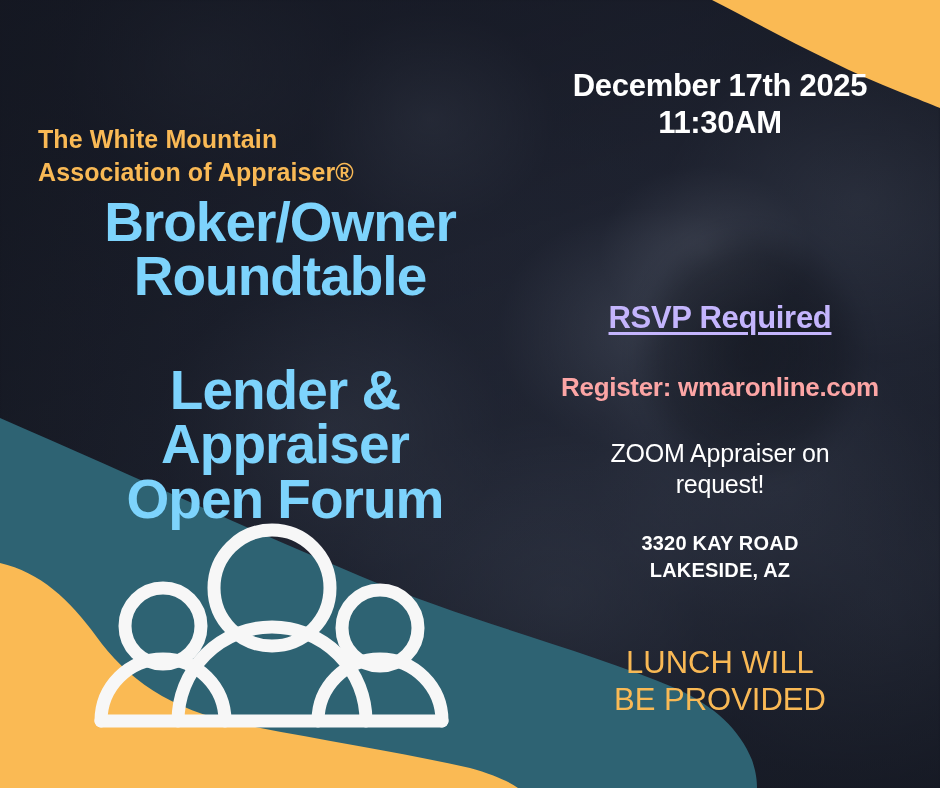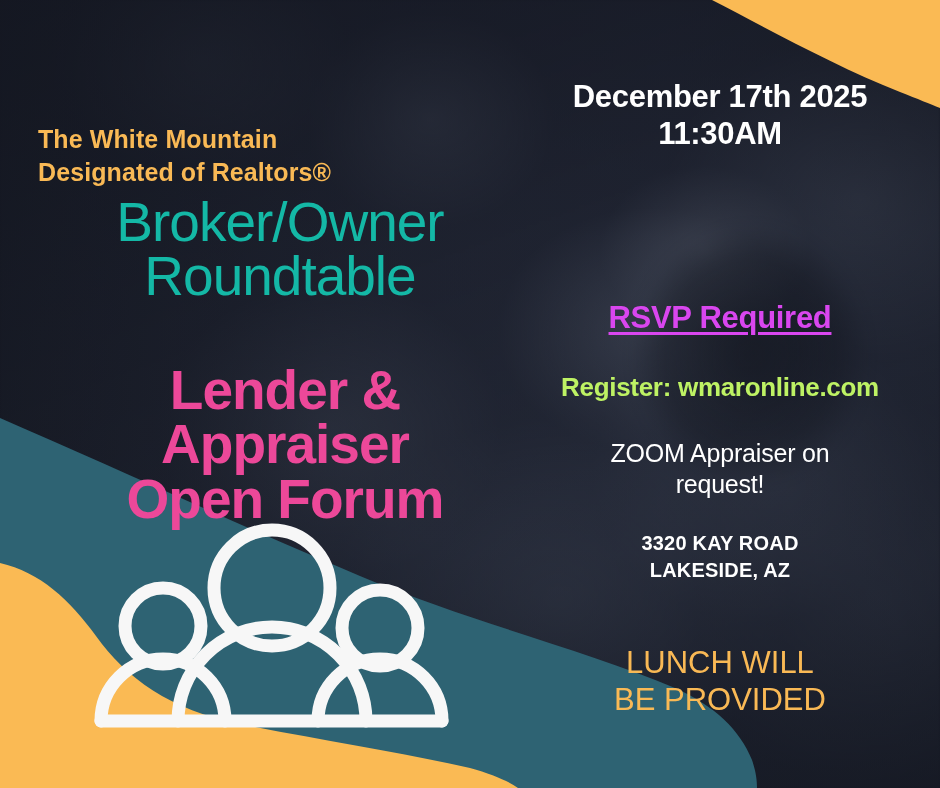--- a/index.html
+++ b/index.html
@@ -58,60 +58,60 @@
     position:absolute; left:38px; top:76px;
     width:470px;
     color:#f9b955;
     font-size:25px; font-weight:bold;
     line-height:1.33;
     letter-spacing:0.1px;
   }
   .title-1 {
     position:absolute; left:30px; top:148px;
     width:500px;
-    color:#14b8a6;
-    font-size:55px; font-weight:normal;
-    line-height:0.99;
-    text-align:center;
-    letter-spacing:-1px;
-  }
-  .title-2 {
-    position:absolute; left:50px; top:316px;
-    width:470px;
-    color:#ec4899;
+    color:#7dd3fc;
     font-size:55px; font-weight:bold;
     line-height:0.99;
     text-align:center;
     letter-spacing:-1px;
   }
+  .title-2 {
+    position:absolute; left:50px; top:316px;
+    width:470px;
+    color:#7dd3fc;
+    font-size:55px; font-weight:bold;
+    line-height:0.99;
+    text-align:center;
+    letter-spacing:-1px;
+  }
 
   .col-right {
     position:absolute; left:500px; top:0; width:440px; height:788px;
     text-align:center;
   }
   .date-time {
-    position:absolute; left:0; top:78px; width:440px;
+    position:absolute; left:0; top:67px; width:440px;
     color:#ffffff; font-size:31px; font-weight:bold;
     line-height:1.2; letter-spacing:-0.3px;
   }
   .audience {
     position:absolute; left:0; top:182px; width:440px;
     color:#f9b955; font-size:29px; font-weight:bold;
     line-height:1.2; letter-spacing:-0.3px;
   }
   .rsvp {
     position:absolute; left:0; top:300px; width:440px;
-    color:#d946ef; font-size:31px; font-weight:bold;
+    color:#c4b5fd; font-size:31px; font-weight:bold;
     text-decoration:underline;
     text-underline-offset:4px;
     letter-spacing:-0.3px;
   }
   .register {
     position:absolute; left:0; top:372px; width:440px;
-    color:#bef264; font-size:26px; font-weight:bold;
+    color:#fca5a5; font-size:26px; font-weight:bold;
     letter-spacing:-0.3px;
   }
   .zoom-note {
     position:absolute; left:40px; top:438px; width:360px;
     color:#ffffff; font-size:25px; font-weight:500;
     line-height:1.22; letter-spacing:-0.2px;
   }
   .venue {
     position:absolute; left:0; top:530px; width:440px;
     color:#ffffff; font-size:20px; font-weight:bold;
@@ -157,21 +157,21 @@
       <path d="M178,721 A94,94 0 0 1 366,721"></path>
 
       <path d="M101,721 L442,721" stroke-width="13"></path>
     </g>
   </svg>
 
   <div class="col-left">
 
     <div class="org-name">
       <span class="line">The White Mountain</span>
-      <span class="line">Designated of Realtors®</span>
+      <span class="line">Association of Appraiser®</span>
     </div>
 
     <h1 class="title-1">
       <span class="line">Broker/Owner</span>
       <span class="line">Roundtable</span>
     </h1>
 
     <h2 class="title-2">
       <span class="line">Lender &amp;</span>
       <span class="line">Appraiser</span>

